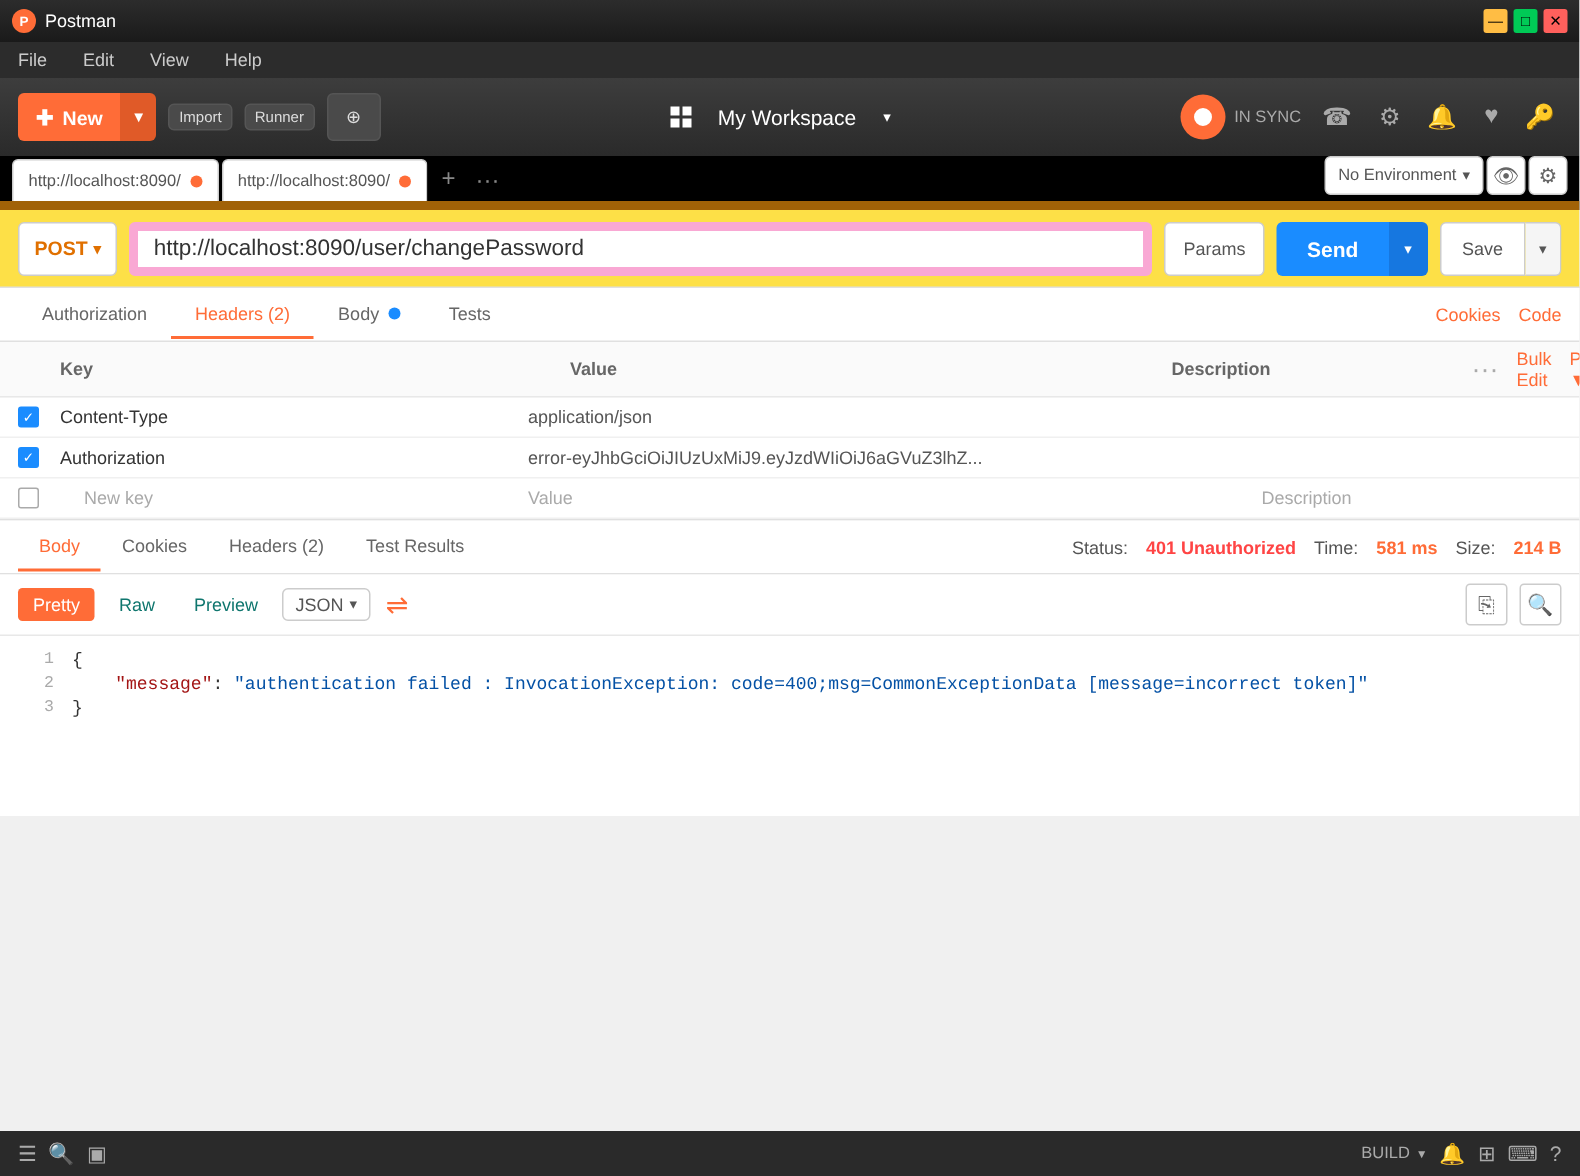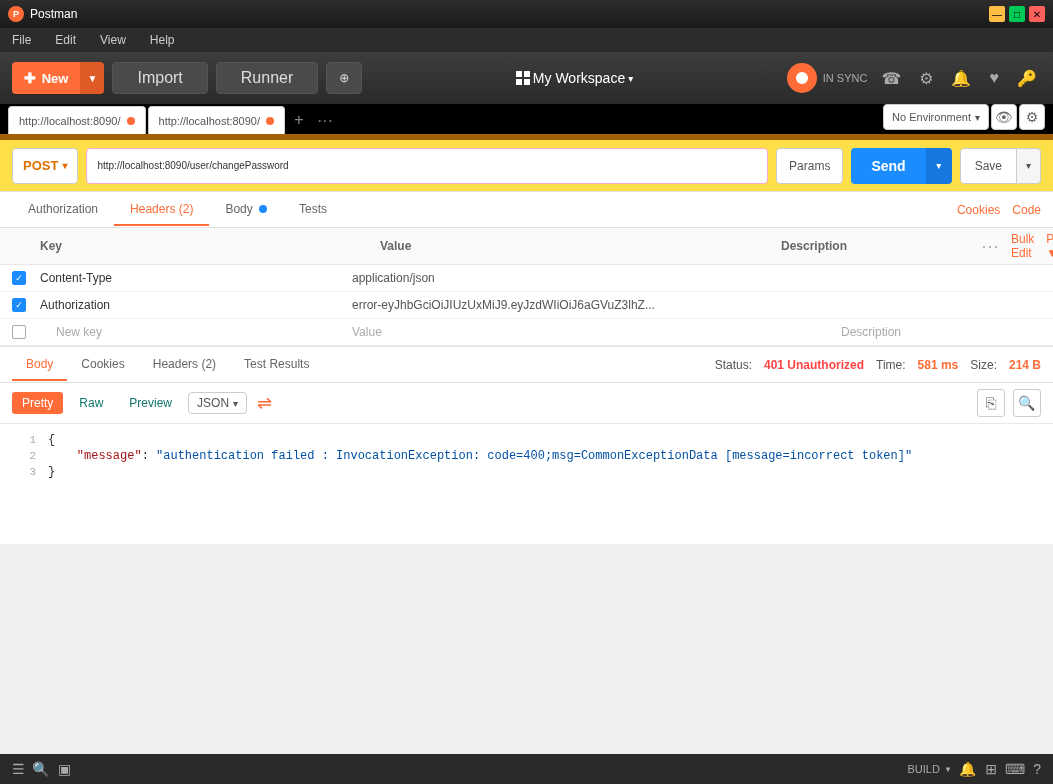--- a/index.html
+++ b/index.html
@@ -90,44 +90,44 @@
       width: 24px;
       color: #fff;
       cursor: pointer;
       display: flex; align-items: center; justify-content: center;
       font-size: 10px;
     }
     .btn-import, .btn-runner {
       background: #4a4a4a;
       color: #ddd;
       border: 1px solid #555;
-      height: 32px;
-      padding: 0 24px;
+      height: 18px;
+      padding: 0 6px;
       border-radius: 4px;
       cursor: pointer;
-      font-size: 16px;
+      font-size: 10px;
     }
     .btn-sync-icon {
       background: #4a4a4a;
       border: 1px solid #555;
       height: 32px;
       width: 36px;
       border-radius: 4px;
       color: #ddd;
       cursor: pointer;
       display: flex; align-items: center; justify-content: center;
     }
     .toolbar-center {
       flex: 1;
       display: flex;
       justify-content: center;
       align-items: center;
     }
     .workspace-label {
-      display: flex; align-items: center; gap: 3px;
+      display: flex; align-items: center; gap: 18px;
       color: #fff;
       font-size: 14px;
       font-weight: 500;
       cursor: pointer;
     }
     .workspace-grid {
       display: grid; grid-template-columns: 1fr 1fr; grid-template-rows: 1fr 1fr;
       gap: 2px; width: 14px; height: 14px;
     }
     .workspace-grid-cell { background: #fff; }
@@ -233,24 +233,24 @@
       padding: 6px 10px;
       font-size: 13px;
       font-weight: 600;
       color: #e07000;
       cursor: pointer;
       height: 36px;
     }
     .url-input {
       flex: 1;
       height: 36px;
-      border: 1px solid #f9a8d4;
+      border: 6px solid #f9a8d4;
       border-radius: 4px;
       padding: 0 10px;
-      font-size: 10px;
+      font-size: 15px;
       color: #333;
       outline: none;
     }
     .params-btn {
       height: 36px;
       background: #fff;
       border: 1px solid #ccc;
       border-radius: 4px;
       padding: 0 12px;
       font-size: 12px;

